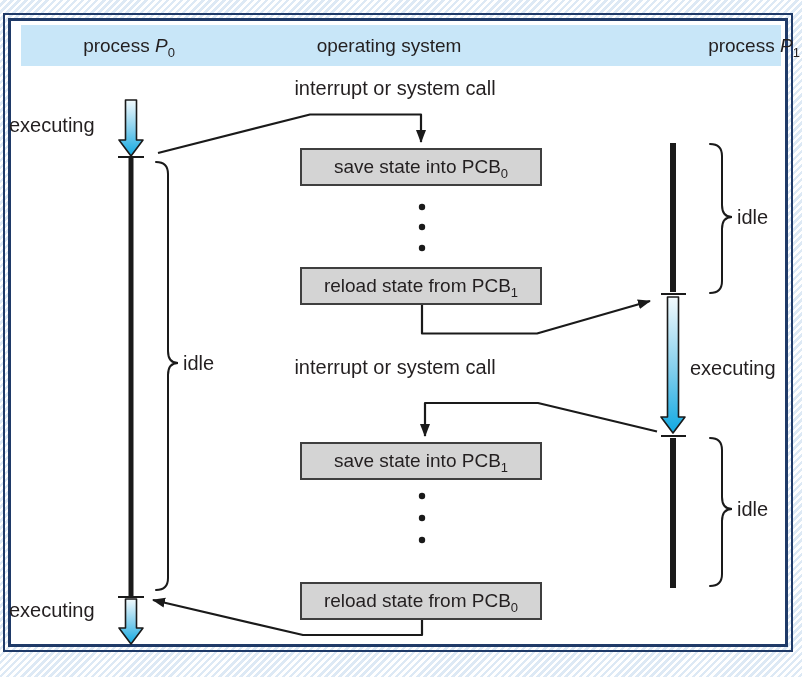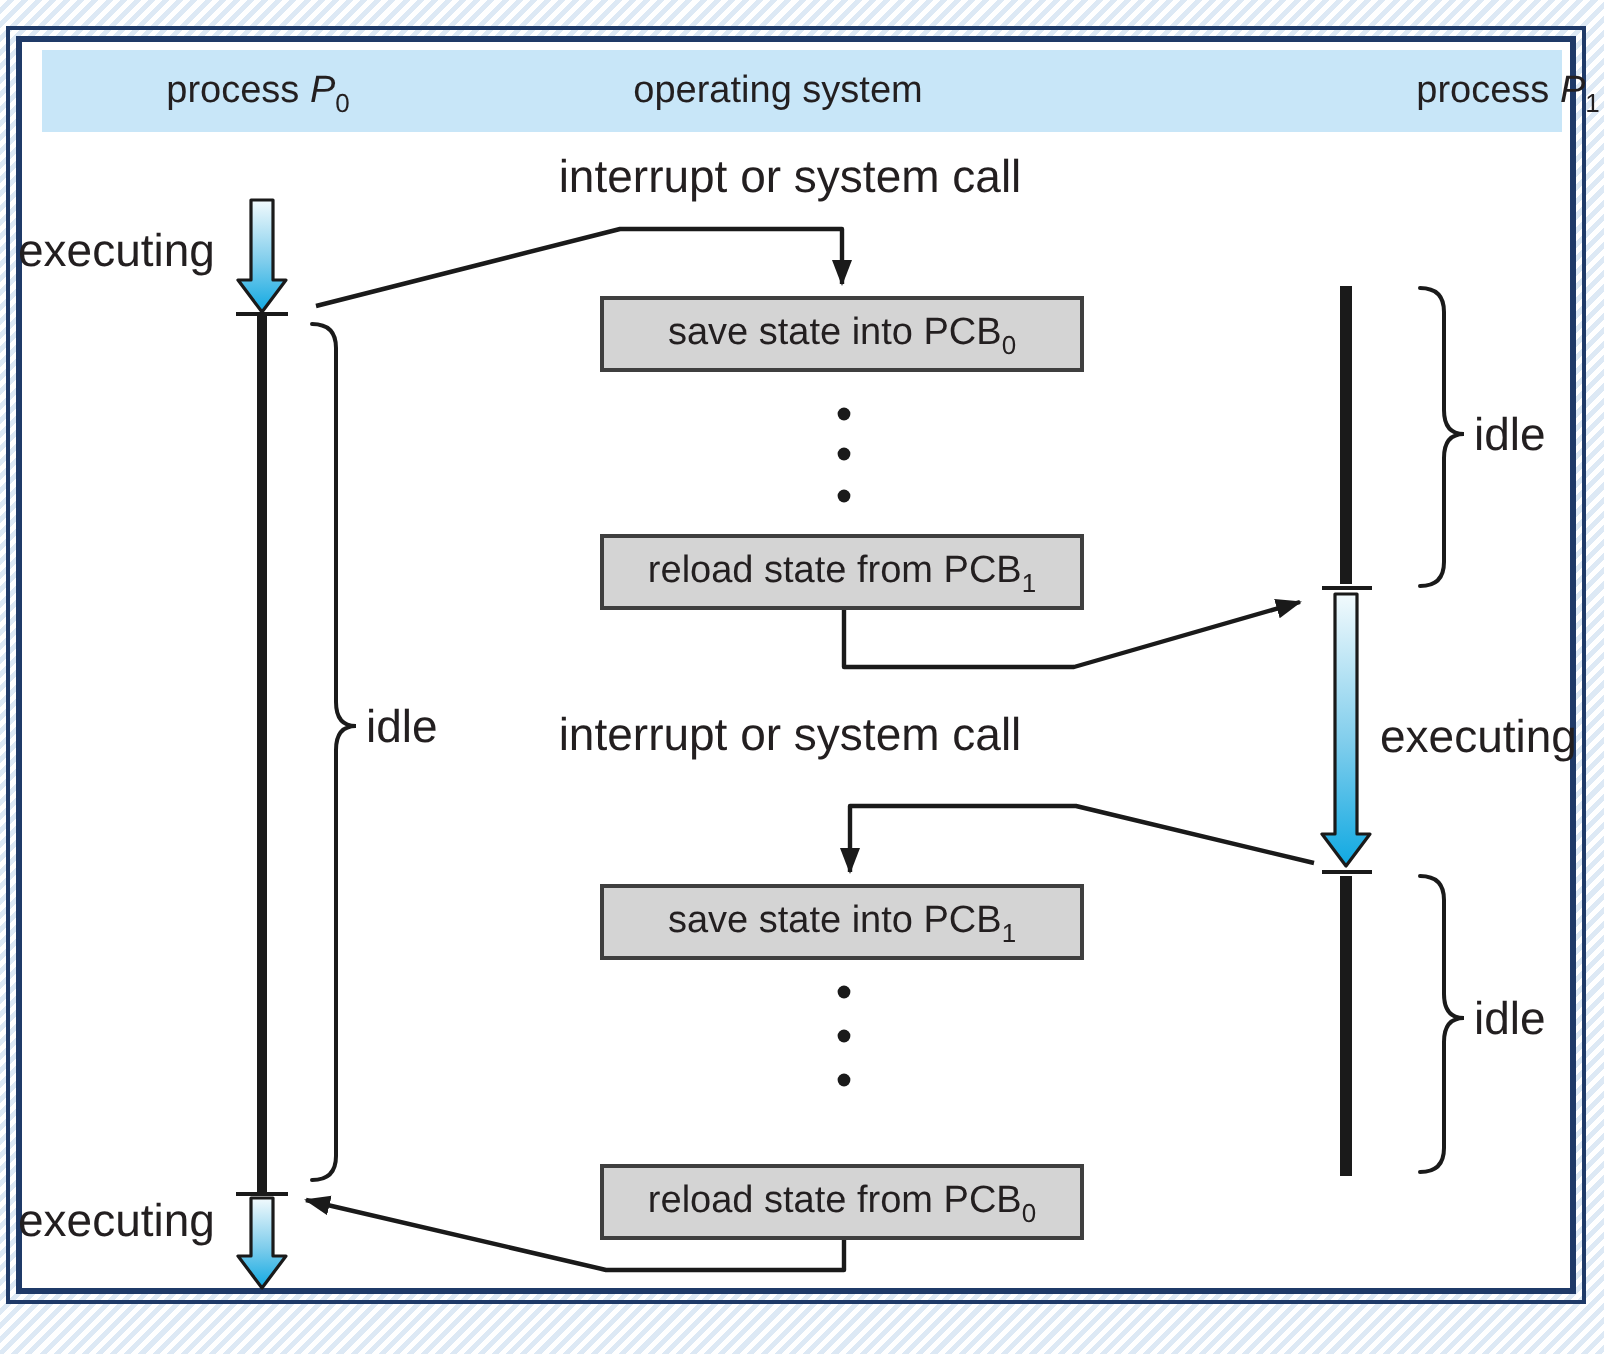--- a/index.html
+++ b/index.html
@@ -51,21 +51,21 @@
   }
   .hc0 { left: 96px; margin-left: 12px; }
   .hc1 { left: 368px; }
   .hc2 { left: 733px; }
   sub {
     font-size: 13px;
     line-height: 0;
   }
   .lbl {
     position: absolute;
-    font-size: 23px;
+    font-size: 20px;
     white-space: nowrap;
     line-height: 24px;
   }
   .lbl.center { transform: translateX(-50%); }
   .os-box {
     position: absolute;
     left: 300px;
     width: 242px; height: 38px;
     box-sizing: border-box;
     background: #d4d4d4;

